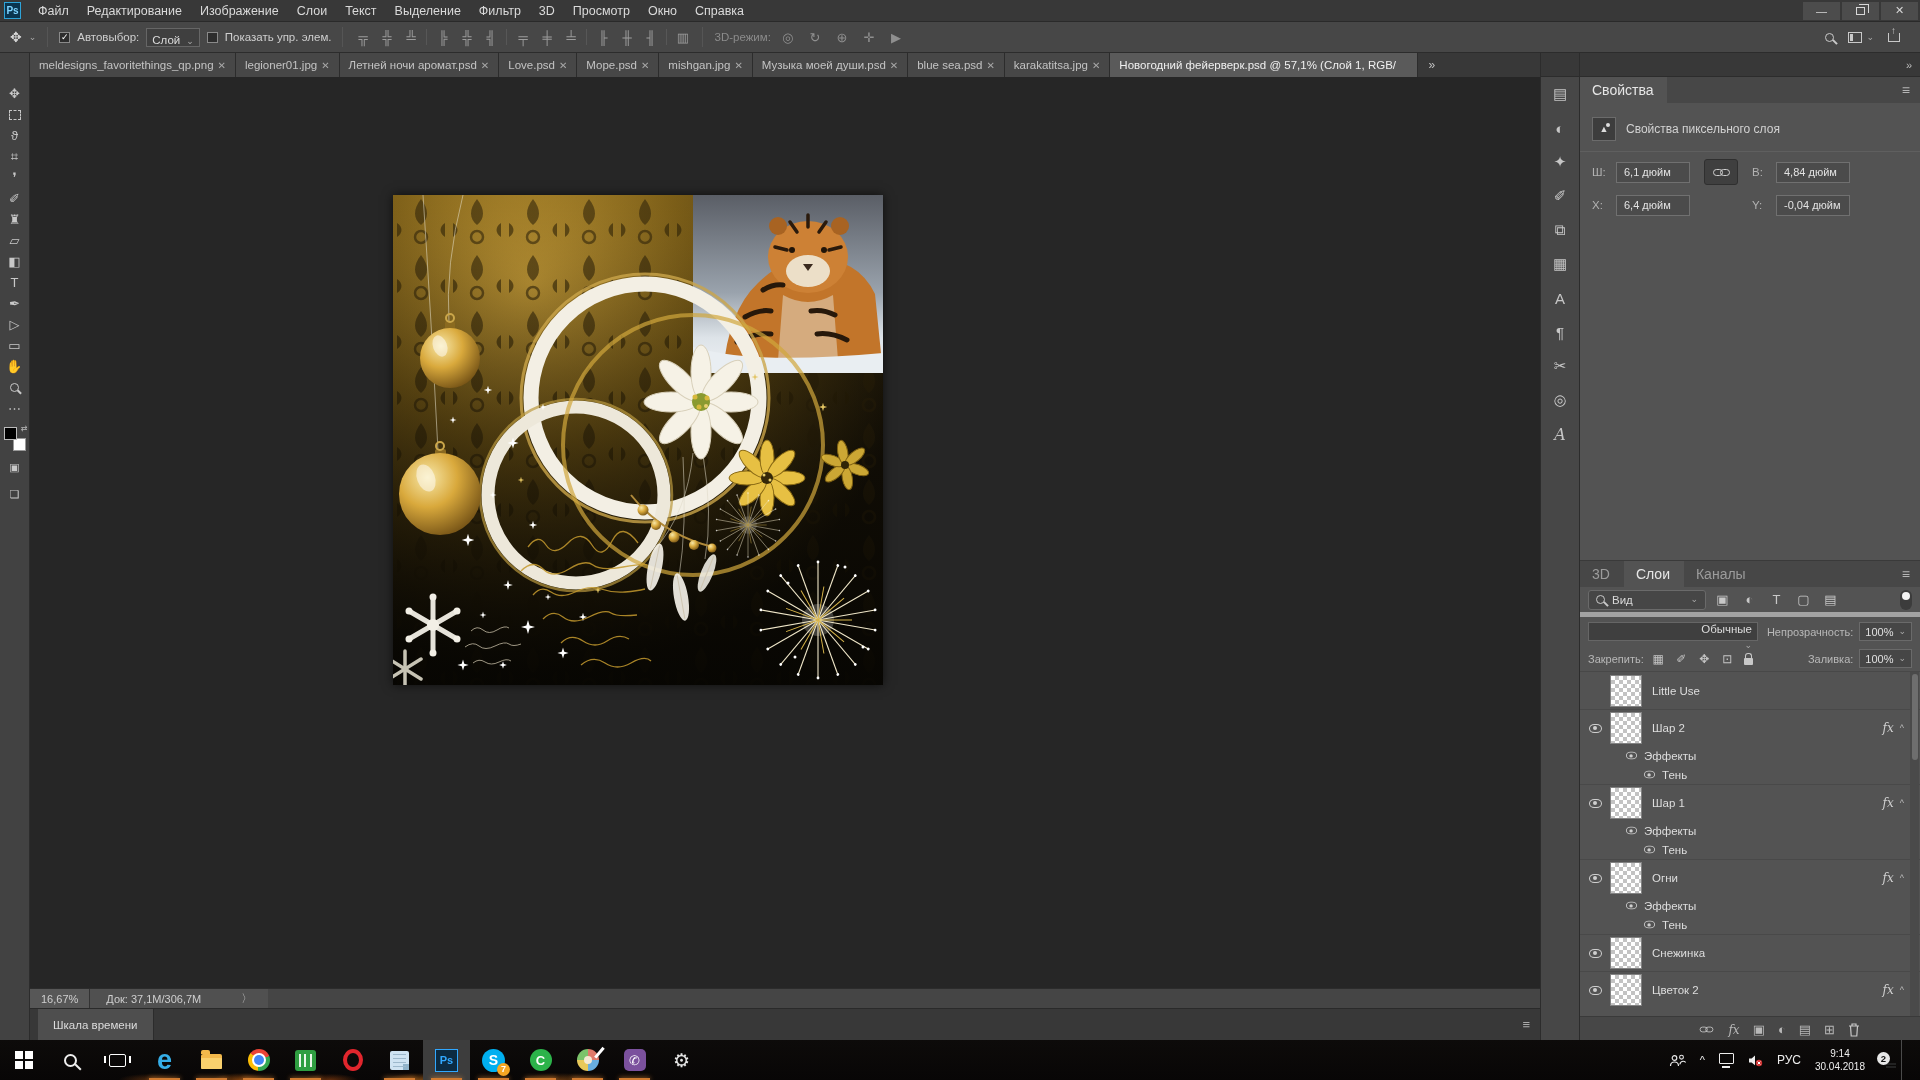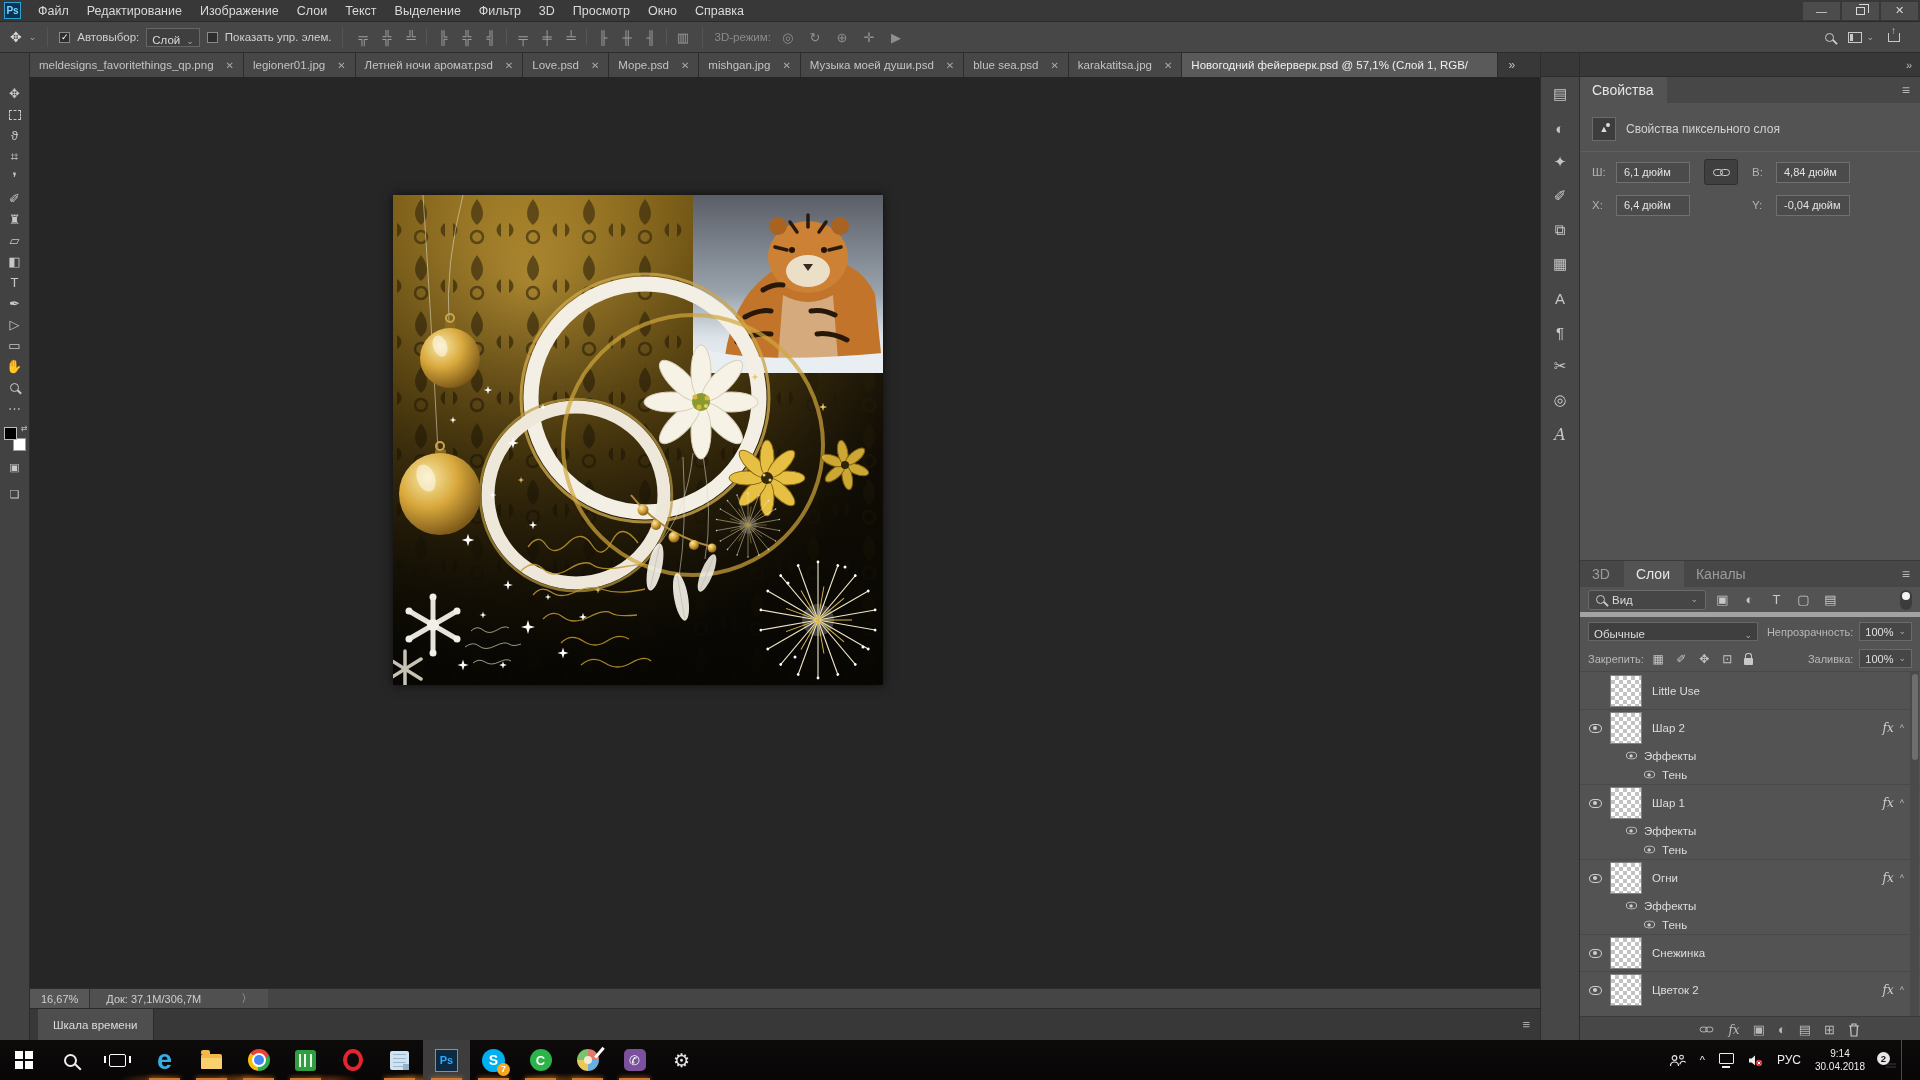--- a/index.html
+++ b/index.html
@@ -33,21 +33,21 @@
   .mag{width:9px;height:9px;border:1.6px solid #c9c9c9;border-radius:50%;position:relative;display:inline-block;}
   .mag::after{content:'';position:absolute;width:6px;height:1.8px;background:#c9c9c9;transform:rotate(45deg);right:-5px;bottom:-2px;}
   .wsicon{width:14px;height:11px;border:1.4px solid #c9c9c9;position:relative;display:inline-block;}
   .wsicon::before{content:'';position:absolute;left:1px;top:1px;bottom:1px;width:3px;background:#c9c9c9;}
   .share{width:12px;height:9px;border:1.4px solid #c9c9c9;border-top:none;position:relative;display:inline-block;}
   .share::after{content:'↑';position:absolute;top:-8px;left:2px;font-size:10px;color:#c9c9c9;}
 
   
   .tabbar{position:absolute;left:0;top:53px;width:1540px;height:24px;background:#383838;display:flex;align-items:flex-end;overflow:hidden;}
   .tab-lead{width:30px;height:24px;background:#424242;border-right:1px solid #2c2c2c;flex:0 0 30px;}
-  .doctab{height:24px;background:#474747;border-right:1px solid #2c2c2c;display:flex;align-items:center;padding:0 9px;gap:12px;white-space:nowrap;cursor:default;}
+  .doctab{height:24px;background:#474747;border-right:1px solid #2c2c2c;display:flex;align-items:center;padding:0 9px;gap:4px;white-space:nowrap;cursor:default;}
   .doctab .doctab-label{font-size:11.5px;color:#c3c3c3;}
   .doctab .tab-close{font-size:10px;color:#a8a8a8;}
   .doctab.active{background:#5a5a5a;}
   .doctab.active .doctab-label{color:#f0f0f0;}
   .tab-overflow{margin-left:4px;align-self:center;color:#c0c0c0;font-size:12px;padding:0 6px;}
 
   
   .toolbar{position:absolute;left:0;top:77px;width:30px;height:963px;background:#424242;border-right:1px solid #2c2c2c;display:flex;flex-direction:column;align-items:center;padding-top:6px;}
   .tool{width:26px;height:21px;display:flex;align-items:center;justify-content:center;color:#c8c8c8;font-size:13px;}
   .tool.marquee .tg{width:12px;height:10px;border:1px dashed #c8c8c8;}
@@ -102,21 +102,21 @@
   
   .layers{position:absolute;left:0;top:507px;width:340px;height:480px;background:#535353;border-top:1px solid #3a3a3a;}
   .lrowbar{display:flex;align-items:center;padding:0 8px;gap:6px;}
   .filter-row{height:30px;border-bottom:5px solid #a3a3a3;}
   .searchpill{height:20px;background:#464646;border:1px solid #6a6a6a;border-radius:3px;display:flex;align-items:center;gap:7px;padding:0 7px;width:118px;font-size:11.5px;color:#d8d8d8;}
   .searchpill .caret{margin-left:auto;}
   .ficon{font-size:13px;color:#c8c8c8;width:21px;text-align:center;}
   .fpill{margin-left:auto;width:12px;height:20px;background:#3c3c3c;border-radius:6px;position:relative;}
   .fpill::before{content:'';position:absolute;left:2px;top:2px;width:8px;height:8px;border-radius:50%;background:#f2f2f2;}
   .blend-row{height:29px;}
-  .blendsel{width:170px;}
+  .blendsel{width:170px;flex-direction:column;}
   .small-label{font-size:11px;color:#b8b8b8;}
   .valbox{height:19px;background:#464646;border:1px solid #6a6a6a;display:flex;align-items:center;gap:5px;padding:0 5px;font-size:11px;color:#e0e0e0;}
   .lock-row{height:26px;border-bottom:1px solid #484848;}
   .lockic{font-size:12px;color:#c4c4c4;width:17px;text-align:center;}
   .lockicon{width:9px;height:7px;background:#c8c8c8;border-radius:1px;position:relative;margin:5px 4px 0 2px;}
   .lockicon::before{content:'';position:absolute;top:-5px;left:1px;width:5px;height:5px;border:1.6px solid #c8c8c8;border-bottom:none;border-radius:3px 3px 0 0;}
   .llist{position:relative;height:344px;overflow:hidden;}
   .lrow{display:flex;align-items:center;padding-right:16px;}
   .lrow.layer{height:37px;border-top:1px solid #494949;}
   .lrow.layer:first-child{border-top:none;}

